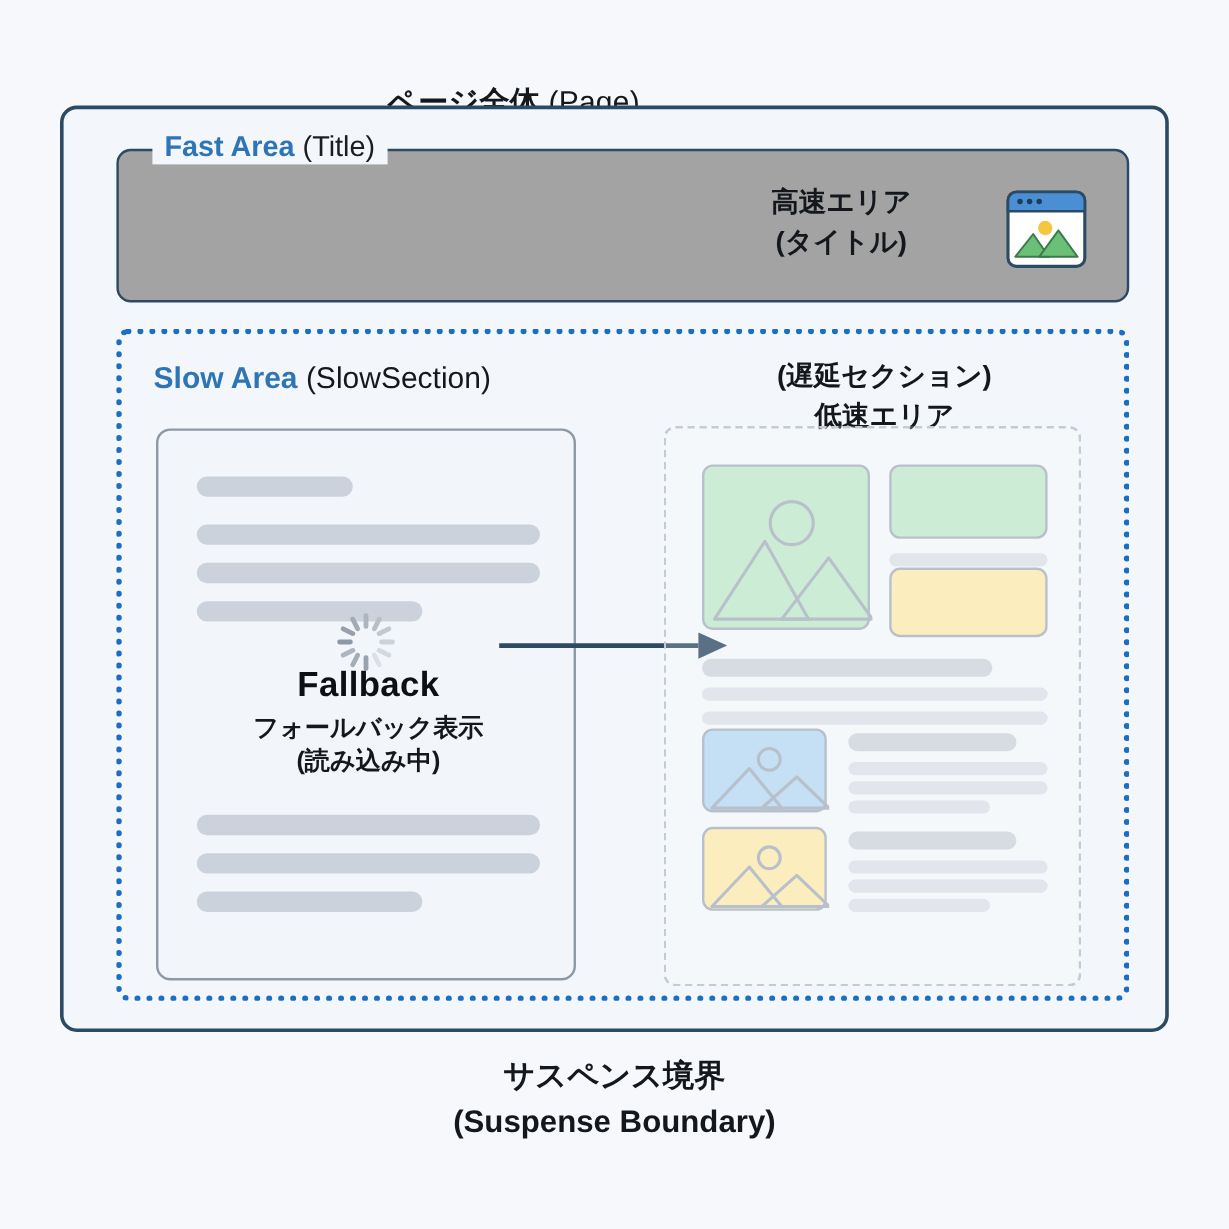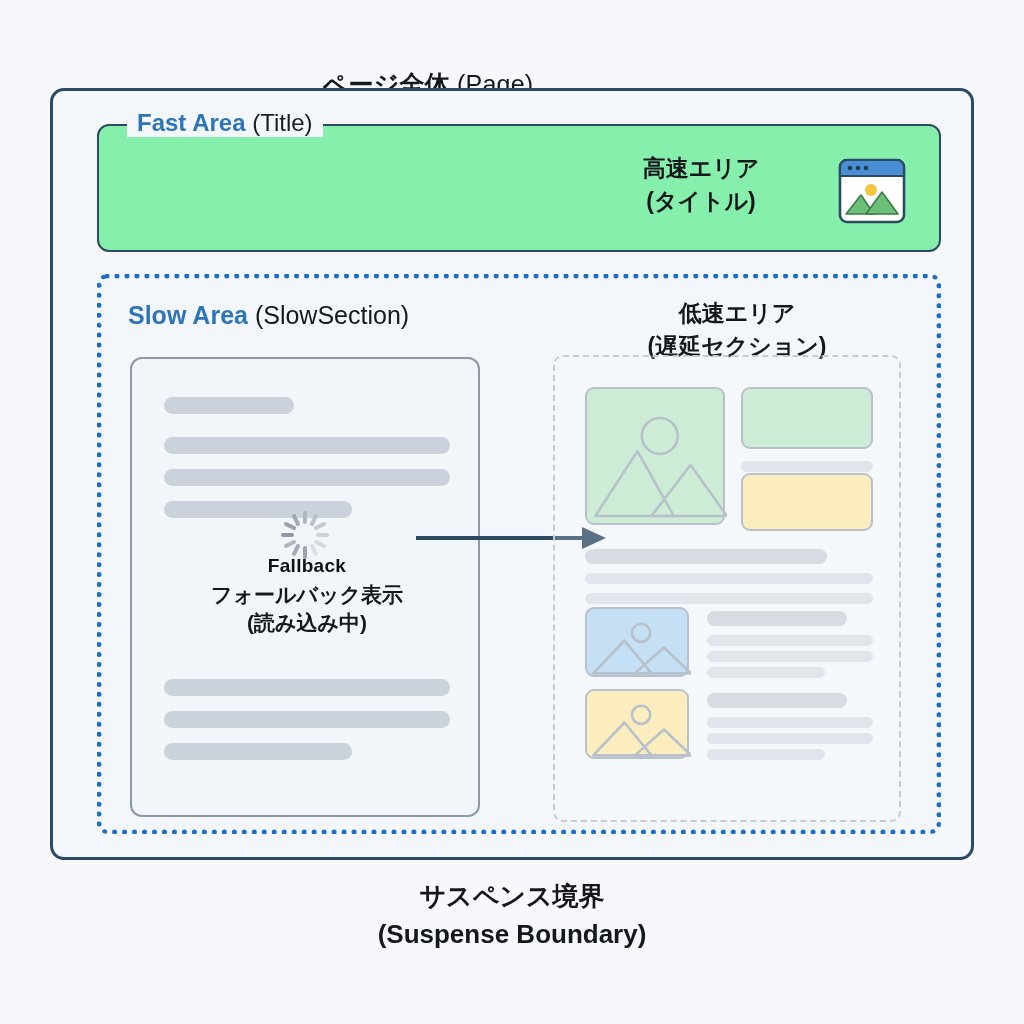--- a/index.html
+++ b/index.html
@@ -23,21 +23,21 @@
   
   .page-box {
     position: absolute; left: 50px; top: 88px; width: 924px; height: 772px;
     border: 3px solid #2c4a63; border-radius: 14px;
     background: #f3f6fa;
   }
 
   
   .fast-area {
     position: absolute; left: 44px; top: 33px; width: 844px; height: 128px;
-    border: 2.5px solid #2c4a63; border-radius: 12px; background: #86efac; padding-left: 25px;
+    border: 2.5px solid #2c4a63; border-radius: 12px; background: #a3a3a3; padding-left: 25px;
   }
   .fast-legend {
     position: absolute; left: 28px; top: -17px; background: #f3f6fa;
     padding: 0 10px; font-size: 24px; font-weight: 700; white-space: nowrap;
   }
   .fast-legend .accent { color: #2e75b6; }
   .fast-legend .plain  { color: #1a1d21; font-weight: 400; }
 
   .fast-title {
     position: absolute; left: 32px; top: 44px;
@@ -73,21 +73,21 @@
     position: absolute; left: 28px; top: 78px; width: 350px; height: 460px;
     border: 2px solid #8e99a6; border-radius: 12px; background: #f2f5f9;
   }
   .sk { position: absolute; height: 17px; border-radius: 9px; background: #ccd2db; }
 
   .spinner { position: absolute; left: 50%; top: 150px; transform: translateX(-50%); }
 
   .fb-text {
     position: absolute; left: 0; width: 350px; top: 196px; text-align: center;
   }
-  .fb-text .big { font-size: 19px; font-weight: 700; color: #0d1014; letter-spacing:.3px; }
+  .fb-text .big { font-size: 29px; font-weight: 700; color: #0d1014; letter-spacing:.3px; }
   .fb-text .l2  { font-size: 21px; font-weight: 700; color: #14181d; margin-top: 4px; }
   .fb-text .l3  { font-size: 21px; font-weight: 700; color: #14181d; }
 
   
   .arrow-wrap { position: absolute; left: 412px; top: 515px; width: 200px; }
   .arrow-label {
     text-align: center; font-size: 20px; font-weight: 700; color: #0d1014;
     line-height: 1.35; white-space: nowrap;
   }
 
@@ -148,22 +148,22 @@
       </div>
     </div>
 
     <div class="slow-area">
 
       <div class="slow-legend">
         <span class="accent">Slow Area</span><span class="plain"> (SlowSection)</span>
       </div>
 
       <div class="slow-jp">
+        <div>(遅延セクション)</div>
         <div>低速エリア</div>
-        <div>(遅延セクション)</div>
       </div>
 
       <div class="fallback-card">
         <div id="sk-top">
             <div class="sk" style="left: 32px; top: 38px; width: 130px;"></div>
             <div class="sk" style="left: 32px; top: 78px; width: 286px;"></div>
             <div class="sk" style="left: 32px; top: 110px; width: 286px;"></div>
             <div class="sk" style="left: 32px; top: 142px; width: 188px;"></div>
           </div>
 

